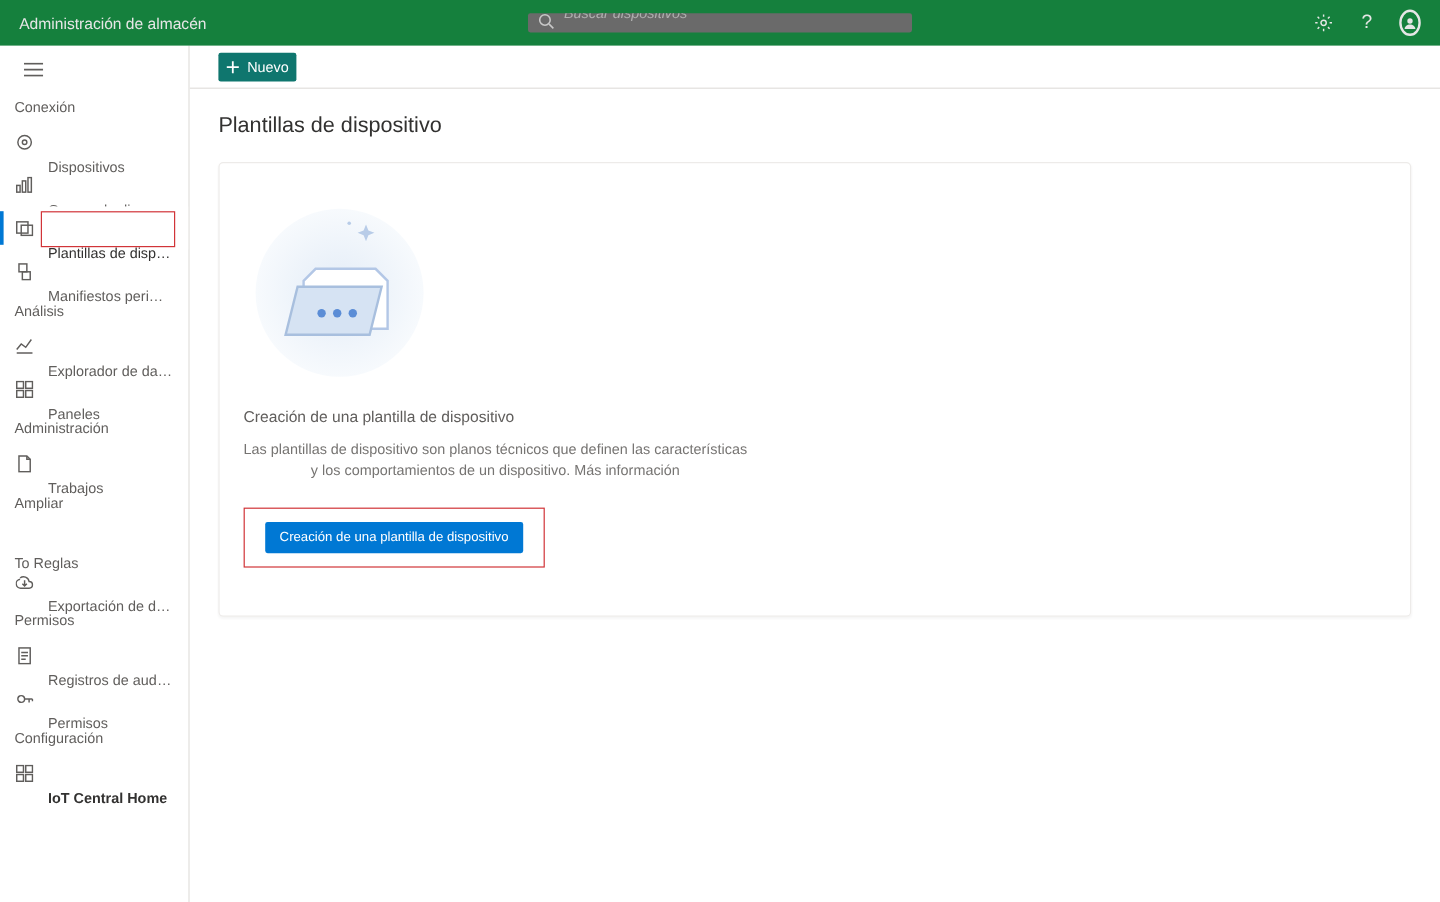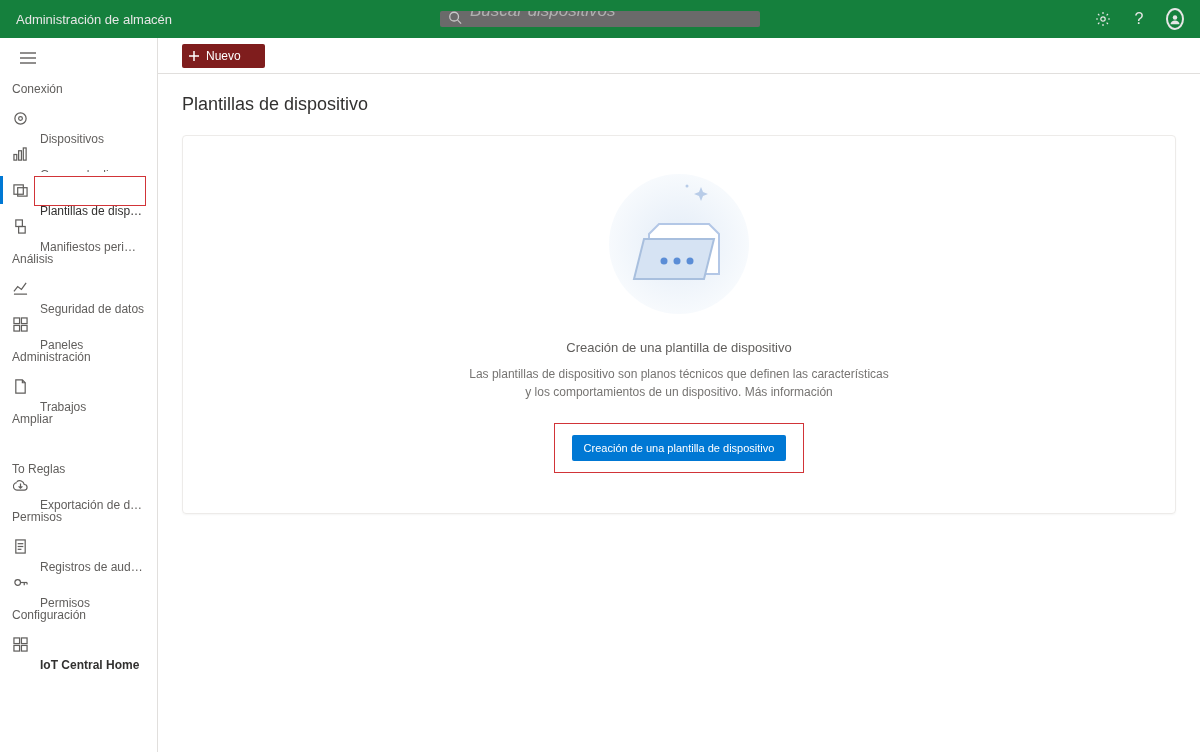--- a/index.html
+++ b/index.html
@@ -34,21 +34,21 @@
       align-items: center;
     }
     .search-box {
       width: 320px;
       height: 14px;
       background: #6a6a6a;
       border: none;
       border-radius: 2px;
       padding: 0 10px 16px 30px;
       color: #e0e0e0;
-      font-size: 17px;
+      font-size: 12px;
       font-style: italic;
     }
     .search-box::placeholder { color: #b0b0b0; font-style: italic; }
     .search-icon-wrap {
       position: absolute;
       left: 8px;
       top: 50%;
       transform: translateY(-50%);
       color: #c8c8c8;
     }
@@ -131,25 +131,25 @@
       overflow: auto;
     }
     .toolbar {
       height: 36px;
       border-bottom: 1px solid #e1dfdd;
       display: flex;
       align-items: center;
       padding: 0 24px;
     }
     .new-btn {
-      background: #7f1d1d;
+      background: #0f766e;
       color: #ffffff;
       border: none;
       height: 24px;
-      padding: 0 24px 0 6px;
+      padding: 0 6px 0 6px;
       display: flex;
       align-items: center;
       gap: 6px;
       font-size: 12px;
       cursor: pointer;
       border-radius: 2px;
     }
     .content-area {
       padding: 20px 24px;
     }
@@ -158,21 +158,21 @@
       font-weight: 400;
       color: #323130;
       margin-bottom: 20px;
     }
     .card {
       border: 1px solid #edebe9;
       border-radius: 4px;
       padding: 28px 20px 40px;
       display: flex;
       flex-direction: column;
-      align-items: center;
+      align-items: flex-start;
       box-shadow: 0 1px 2px rgba(0,0,0,0.04);
       max-width: 1000px;
     }
     .illus {
       width: 160px;
       height: 160px;
       margin-bottom: 16px;
     }
     .card-title {
       font-size: 13px;
@@ -291,21 +291,21 @@
     </div>
 
     <div class="section-header">Análisis</div>
     <div class="nav-item">
       <span class="nicon">
         <svg width="15" height="15" viewBox="0 0 16 16" fill="none" stroke="#605e5c" stroke-width="1.3">
             <polyline points="1,11 5,6 9,9 14,2"></polyline>
             <line x1="1" y1="14" x2="15" y2="14"></line>
           </svg>
       </span>
-      <span class="nlabel">Seguridad de datos</span>
+      <span class="nlabel">Explorador de datos</span>
     </div>
     <div class="nav-item">
       <span class="nicon">
         <svg width="15" height="15" viewBox="0 0 16 16" fill="none" stroke="#605e5c" stroke-width="1.3">
             <rect x="1" y="1" width="6" height="6"></rect>
             <rect x="9" y="1" width="6" height="6"></rect>
             <rect x="1" y="9" width="6" height="6"></rect>
             <rect x="9" y="9" width="6" height="6"></rect>
           </svg>
       </span>

